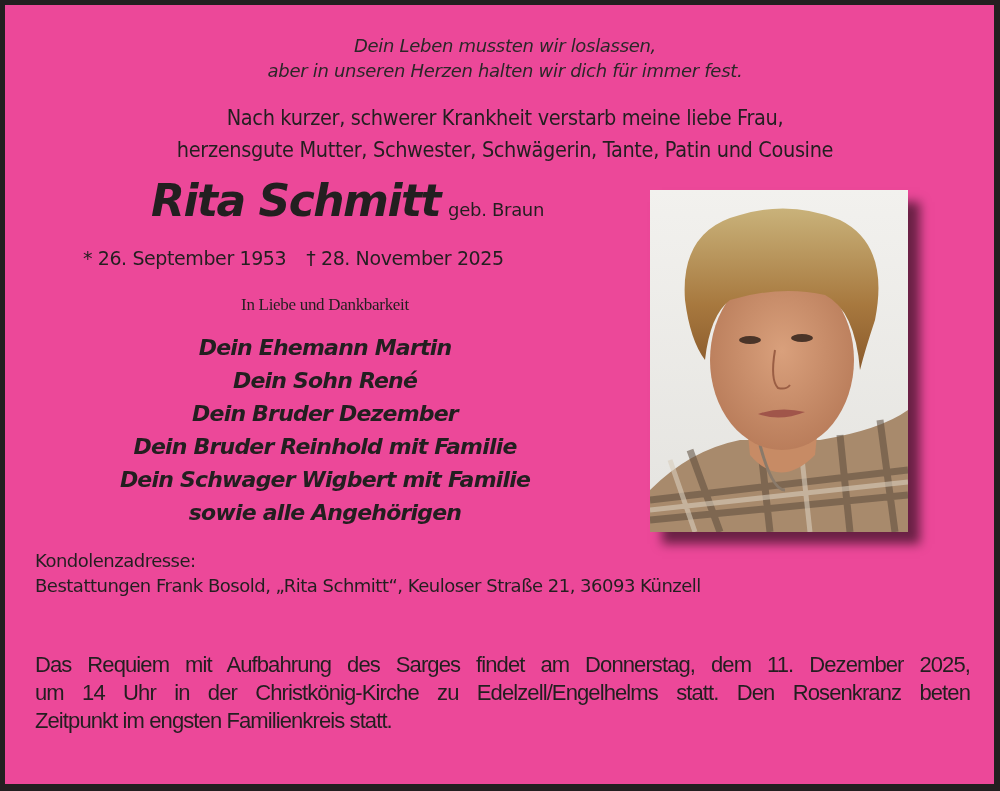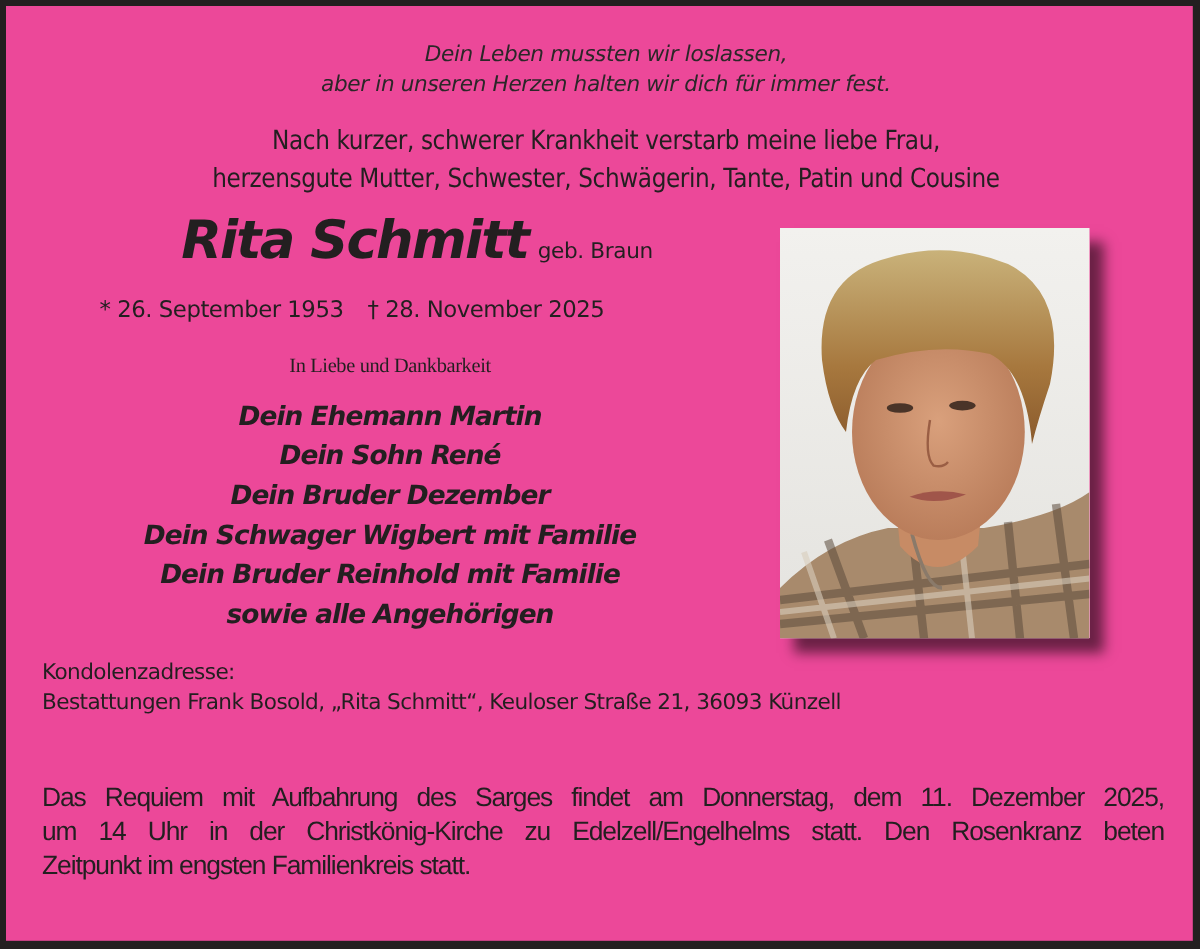--- a/index.html
+++ b/index.html
@@ -99,22 +99,22 @@
   <div class="abs dates">
     <span>* 26. September 1953</span><span class="gap"></span><span>† 28. November 2025</span>
   </div>
 
   <div class="abs center thanks">In Liebe und Dankbarkeit</div>
 
   <div class="abs center mourners">
     <div>Dein Ehemann Martin</div>
     <div>Dein Sohn René</div>
     <div>Dein Bruder Dezember</div>
+    <div>Dein Bruder Reinhold mit Familie</div>
     <div>Dein Schwager Wigbert mit Familie</div>
-    <div>Dein Bruder Reinhold mit Familie</div>
     <div>sowie alle Angehörigen</div>
   </div>
 
   <div class="abs photo-wrap">
     <div class="photo">
       <svg viewBox="0 0 258 342" preserveAspectRatio="none">
         <defs>
           <linearGradient id="bg" x1="0" y1="0" x2="0" y2="1">
             <stop offset="0" stop-color="#f2f1ee"></stop>
             <stop offset="1" stop-color="#e4e3df"></stop>

